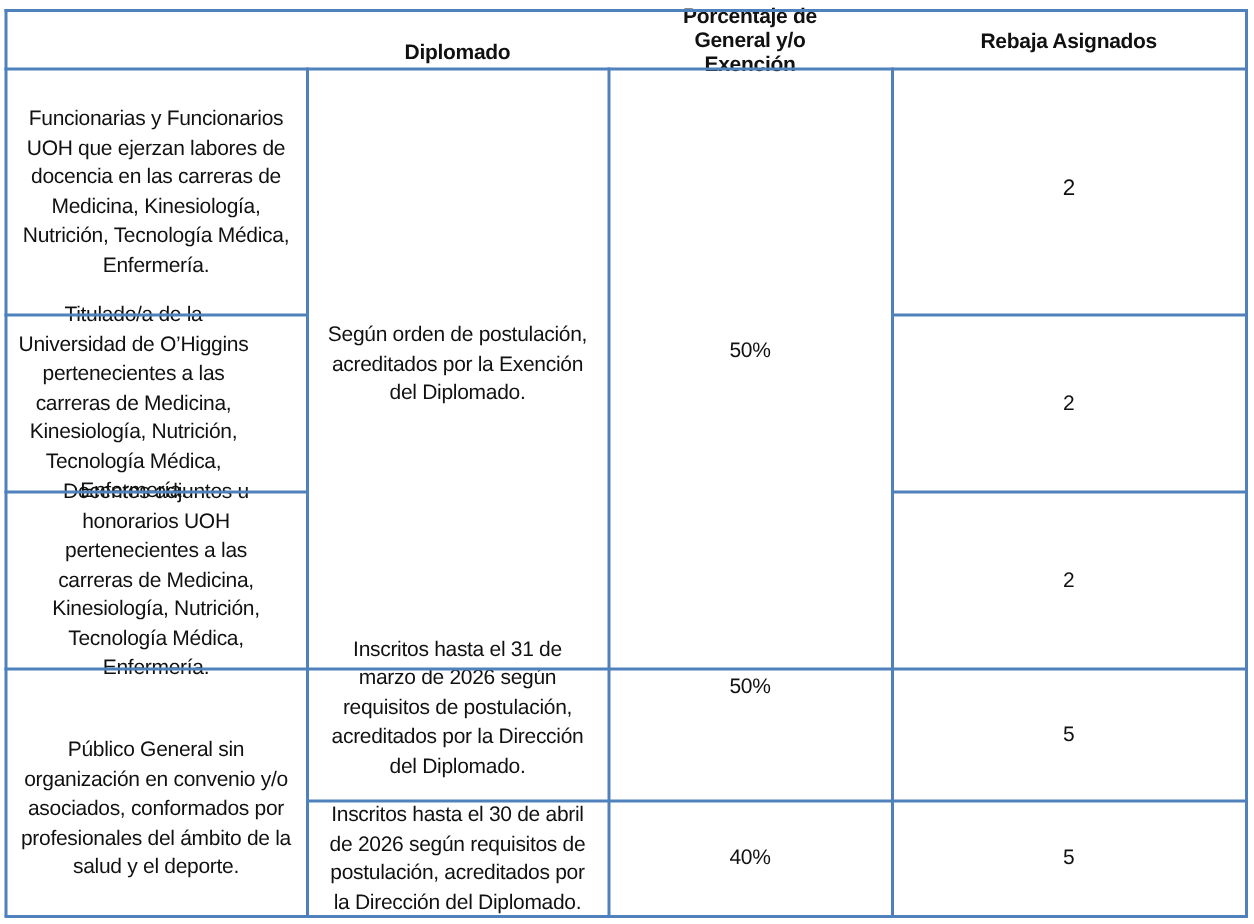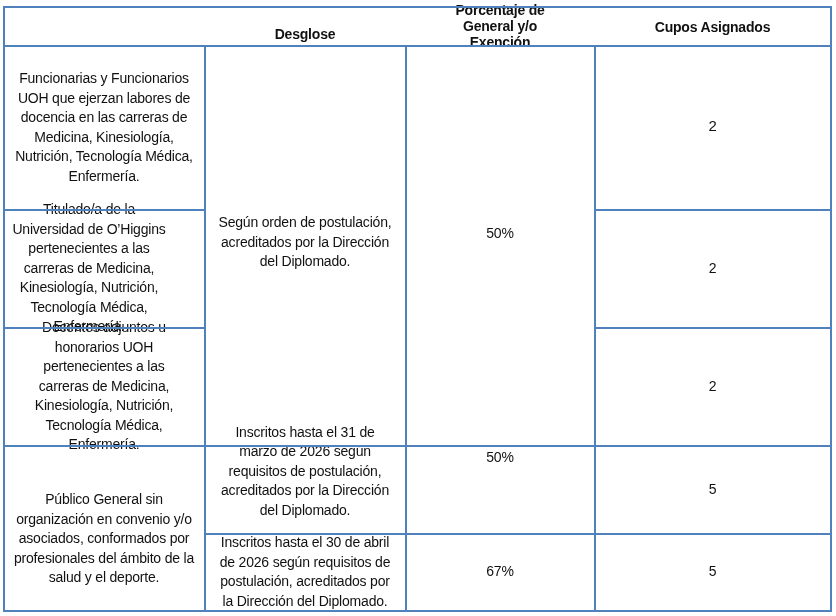--- a/index.html
+++ b/index.html
@@ -12,43 +12,43 @@
     .hline { position: absolute; height: 1.5px; background: #4f81bd; }
     .vline { position: absolute; width: 1.5px; background: #4f81bd; }
     .top-align { align-items: flex-start; }
   </style>
 </head>
 <body>
 
 <div>
 
   <div class="cell hd" style="left:4px; top:7px; width:200px; height:38px;"></div>
-  <div class="cell hd" style="left:205px; top:22px; width:200px; height:24px;">Desglose</div>
+  <div class="cell hd" style="left:205px; top:22px; width:200px; height:24px;">Diplomado</div>
   <div class="cell hd" style="left:406px; top:7px; width:188px; height:38px; padding:0 30px;">Porcentaje de General y/o Exención</div>
-  <div class="cell hd" style="left:595px; top:10px; width:235px; height:34px;">Cupos Asignados</div>
+  <div class="cell hd" style="left:595px; top:10px; width:235px; height:34px;">Rebaja Asignados</div>
 
   <div class="cell" style="left:4px; top:46px; width:200px; height:163px; padding:4px 8px;">Funcionarias y Funcionarios UOH que ejerzan labores de docencia en las carreras de Medicina, Kinesiología, Nutrición, Tecnología Médica, Enfermería.</div>
   <div class="cell" style="left:4px; top:210px; width:170px; height:117px; padding:0 8px;">Titulado/a de la Universidad de O’Higgins pertenecientes a las carreras de Medicina, Kinesiología, Nutrición, Tecnología Médica, Enfermería.</div>
   <div class="cell" style="left:4px; top:328px; width:200px; height:117px; padding:0 24px;">Docentes adjuntos u honorarios UOH pertenecientes a las carreras de Medicina, Kinesiología, Nutrición, Tecnología Médica, Enfermería.</div>
 
-  <div class="cell" style="left:205px; top:46px; width:200px; height:399px; padding:0 10px 6px 10px;">Según orden de postulación, acreditados por la Dirección del Diplomado.</div>
+  <div class="cell" style="left:205px; top:46px; width:200px; height:399px; padding:0 10px 6px 10px;">Según orden de postulación, acreditados por la Exención del Diplomado.</div>
   <div class="cell" style="left:406px; top:46px; width:188px; height:399px; padding-bottom:24px;">50%</div>
 
   <div class="cell" style="left:595px; top:46px; width:235px; height:163px; font-size:15px; padding-bottom:4px;">2</div>
   <div class="cell" style="left:595px; top:210px; width:235px; height:117px;">2</div>
   <div class="cell" style="left:595px; top:328px; width:235px; height:117px;">2</div>
 
   <div class="cell" style="left:4px; top:446px; width:200px; height:164px; padding:22px 6px 0 6px;">Público General sin organización en convenio y/o asociados, conformados por profesionales del ámbito de la salud y el deporte.</div>
 
   <div class="cell" style="left:205px; top:428px; width:200px; height:87px; padding:0 12px;">Inscritos hasta el 31 de marzo de 2026 según requisitos de postulación, acreditados por la Dirección del Diplomado.</div>
   <div class="cell top-align" style="left:406px; top:448px; width:188px; height:85px;">50%</div>
   <div class="cell" style="left:595px; top:446px; width:235px; height:87px;">5</div>
 
   <div class="cell" style="left:205px; top:534px; width:200px; height:76px; padding:0 12px;border-radius:19px;">Inscritos hasta el 30 de abril de 2026 según requisitos de postulación, acreditados por la Dirección del Diplomado.</div>
-  <div class="cell" style="left:406px; top:534px; width:188px; height:76px;">67%</div>
+  <div class="cell" style="left:406px; top:534px; width:188px; height:76px;">40%</div>
   <div class="cell" style="left:595px; top:534px; width:235px; height:76px;">5</div>
 
   <div class="hline" style="left:3px; top:6px; width:829px;"></div>
   <div class="hline" style="left:3px; top:45px; width:829px;"></div>
   <div class="hline" style="left:3px; top:209px; width:202px;"></div>
   <div class="hline" style="left:594px; top:209px; width:238px;"></div>
   <div class="hline" style="left:3px; top:327px; width:202px;"></div>
   <div class="hline" style="left:594px; top:327px; width:238px;"></div>
   <div class="hline" style="left:3px; top:445px; width:829px;"></div>
   <div class="hline" style="left:204px; top:533px; width:628px;"></div>

